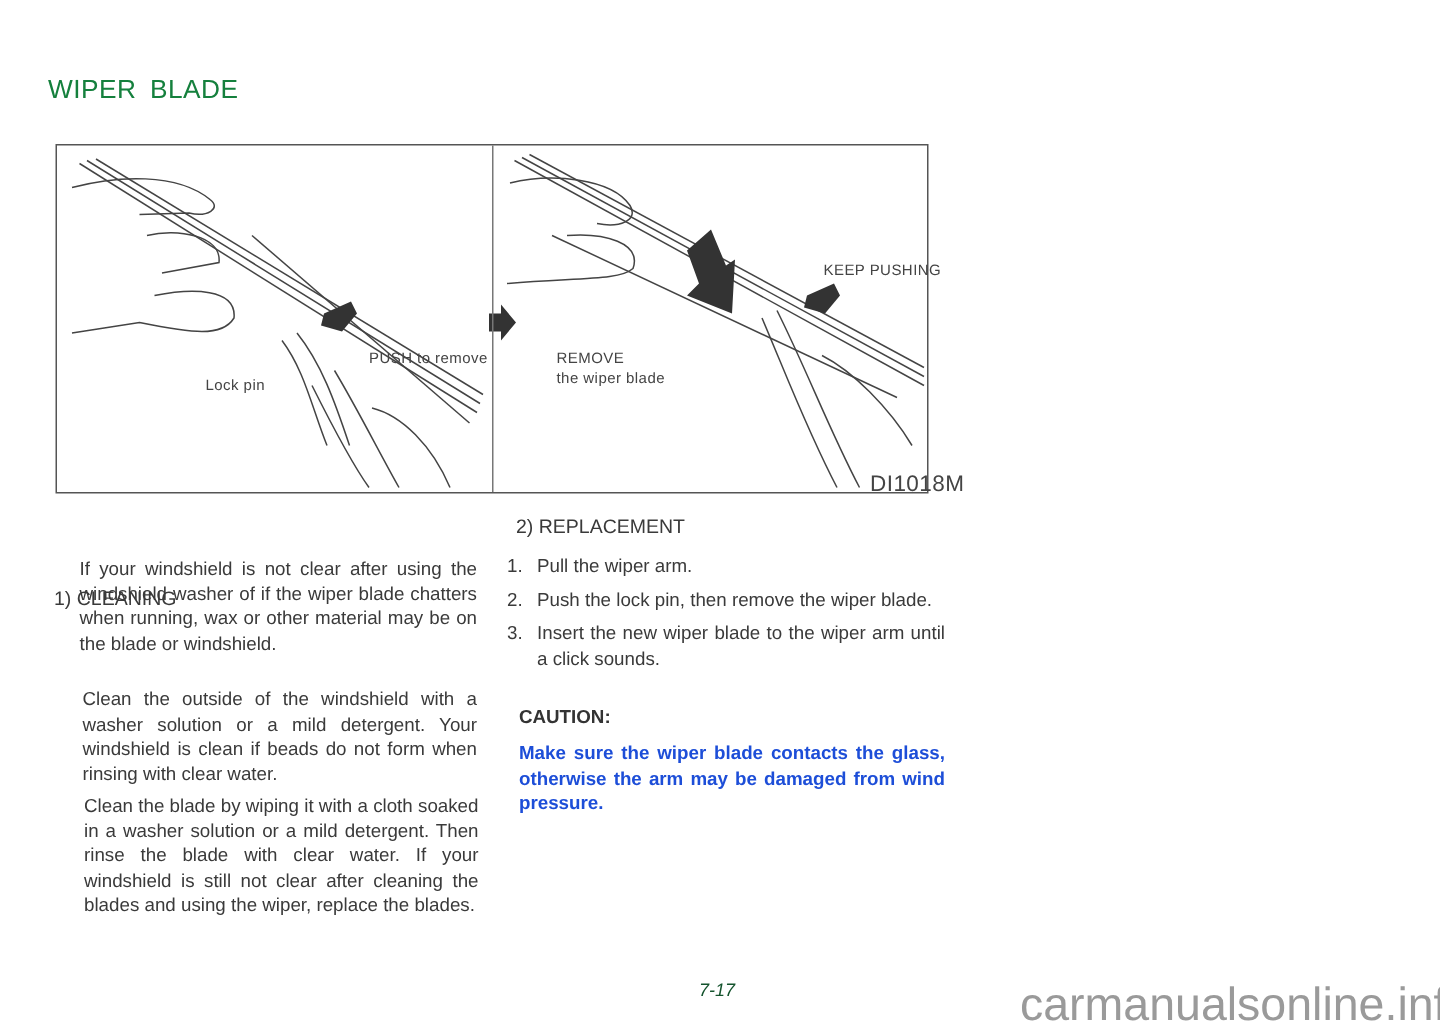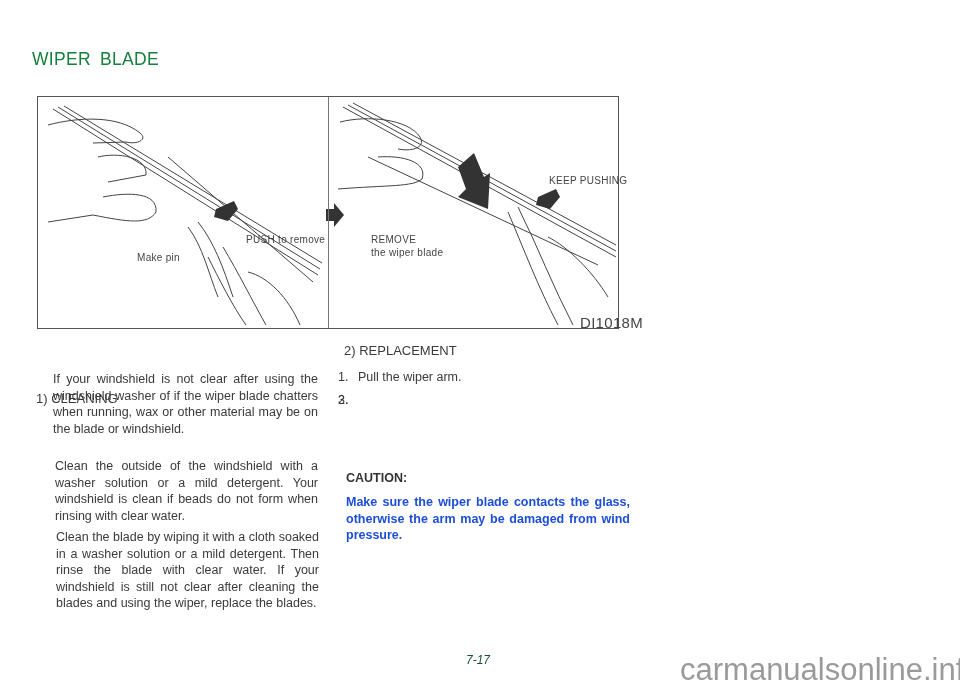--- a/index.html
+++ b/index.html
@@ -64,35 +64,35 @@
 
     <polygon points="178,112 196,104 200,112 190,124 176,120" fill="#333"></polygon>
     <polygon points="500,100 518,92 522,100 512,112 498,108" fill="#333"></polygon>
 
     <polygon points="420,70 436,56 446,80 452,76 450,112 420,100 428,92" fill="#333"></polygon>
 
     <polygon points="288,112 296,112 296,106 306,118 296,130 296,124 288,124" fill="#333"></polygon>
   </svg>
   <div class="divider"></div>
   <div class="fig-label" style="left:193px; top:104px;margin-top:33px;">PUSH to remove</div>
-  <div class="fig-label" style="left:84px; top:155px;">Make pin</div>
+  <div class="fig-label" style="left:84px; top:155px;">Lock pin</div>
   <div class="fig-label" style="left:496px; top:78px;">KEEP PUSHING</div>
   <div class="fig-label" style="left:318px; top:137px;">REMOVE</div>
   <div class="fig-label" style="left:318px; top:150px;">the wiper blade</div>
   <div class="fig-label" style="left:527px; top:217px; font-size:15px;">DI1018M</div>
 </div>
 
 <div class="section-heading" style="left:36px; top:347px;margin-top:44px;">1) CLEANING</div>
 <p class="para" style="left:53px; top:371px; width:265px;">If your windshield is not clear after using the windshield washer of if the wiper blade chatters when running, wax or other material may be on the blade or windshield.</p>
 <p class="para" style="left:55px; top:458px; width:263px;">Clean the outside of the windshield with a washer solution or a mild detergent. Your windshield is clean if beads do not form when rinsing with clear water.</p>
 <p class="para" style="left:56px; top:529px; width:263px;">Clean the blade by wiping it with a cloth soaked in a washer solution or a mild detergent. Then rinse the blade with clear water. If your windshield is still not clear after cleaning the blades and using the wiper, replace the blades.</p>
 
 <div class="section-heading" style="left:344px; top:343px;">2) REPLACEMENT</div>
 <ul class="steps">
   <li><span class="num">1.</span><span>Pull the wiper arm.</span></li>
-  <li><span class="num">2.</span></li>
-  <li><span class="num">3.</span></li>
+  <li><span class="num">2.</span><span>Push the lock pin, then remove the wiper blade.</span></li>
+  <li><span class="num">3.</span><span>Insert the new wiper blade to the wiper arm until a click sounds.</span></li>
 </ul>
 <div class="caution-head">CAUTION:</div>
 <div class="caution-body">Make sure the wiper blade contacts the glass, otherwise the arm may be damaged from wind pressure.</div>
 
 <div class="page-num">7-17</div>
 <div class="watermark">carmanualsonline.info</div>
 
 </body></html>

